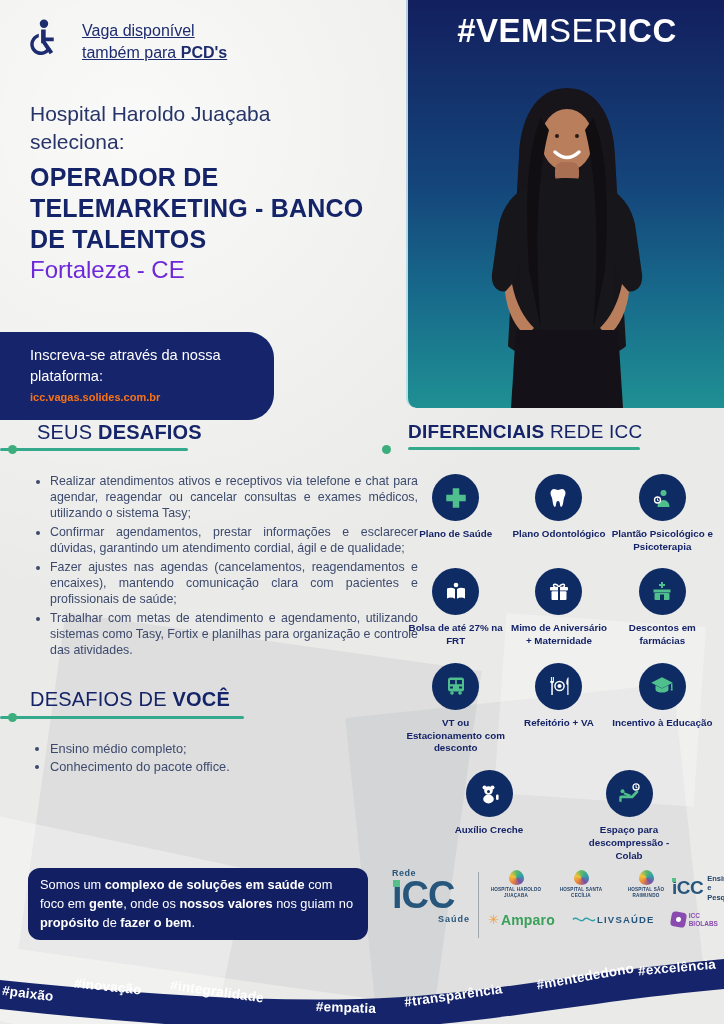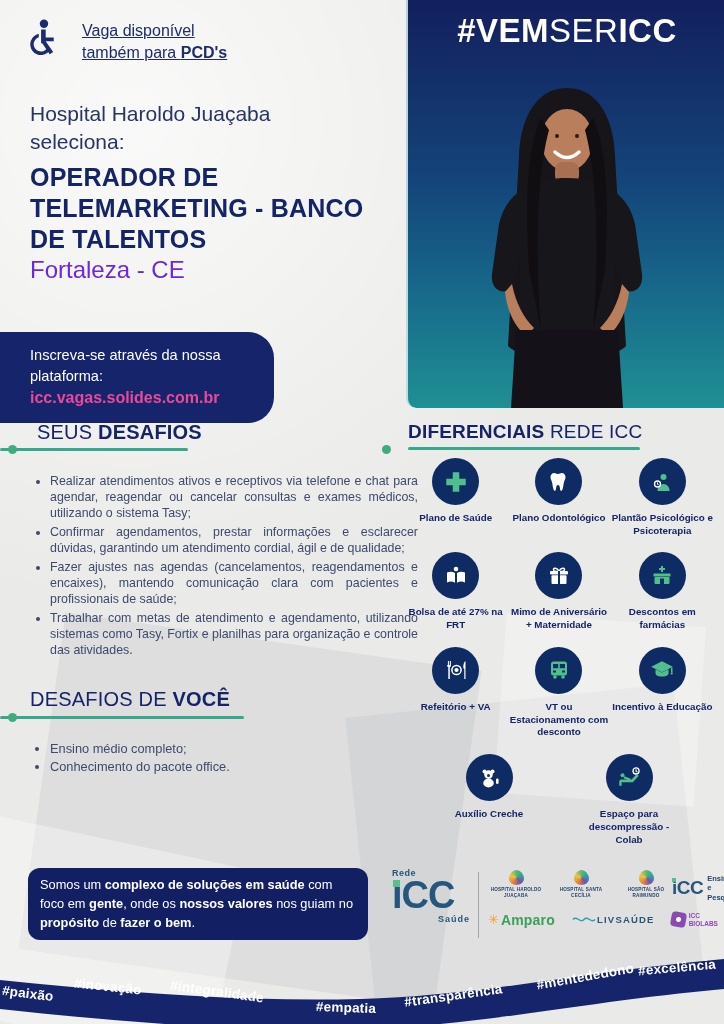--- a/index.html
+++ b/index.html
@@ -28,35 +28,35 @@
   .pcd{position:absolute;left:20px;top:16px;display:flex;gap:16px;align-items:flex-start;}
   .pcd-text{font-size:16px;line-height:1.35;color:#1d2c6e;padding-top:4px;text-decoration:underline;}
   .pcd-text .b{font-weight:700;}
   .intro{position:absolute;left:30px;top:100px;width:300px;font-size:21px;line-height:1.32;color:#273467;}
   .job-title{position:absolute;left:30px;top:162px;width:340px;font-size:25px;line-height:1.24;
         font-weight:800;color:#152468;letter-spacing:.2px;}
   .location{position:absolute;left:30px;top:256px;font-size:24px;color:#6d28d9;}
 
   .apply{position:absolute;left:0;top:332px;width:226px;background:#16246b;color:#fff;
         padding:13px 18px 13px 30px;border-radius:0 26px 26px 0;font-size:14.6px;line-height:1.42;}
-  .apply .url{font-weight:700;font-size:16px;display:inline-block;margin-top:1px;color:#ec4899;text-decoration:none;}
+  .apply .url{font-weight:700;font-size:11px;display:inline-block;margin-top:1px;color:#f97316;text-decoration:none;}
 
   
   .h-sec{position:absolute;font-size:20px;color:#152468;letter-spacing:.2px;}
   .h-sec .b{font-weight:800;}
   .rule{position:absolute;height:3px;background:#35a98c;border-radius:2px;}
   .dot{position:absolute;width:9px;height:9px;border-radius:50%;background:#3cae7e;}
 
   
   ul.blist{position:absolute;margin:12px;padding:0 0 0 16px;color:#3d4a6d;}
   ul.blist li{font-size:12.4px;line-height:16px;text-align:justify;margin-bottom:3px;}
   ul.blist.simple li{text-align:left;margin-bottom:2px;font-size:12.8px;line-height:16px;}
 
   
-  .benefits{position:absolute;left:404px;top:458px;width:310px;}
+  .benefits{position:absolute;left:404px;top:474px;width:310px;}
   .bgrid{display:grid;grid-template-columns:repeat(3,1fr);row-gap:15px;}
   .brow-last{display:flex;justify-content:center;gap:40px;margin-top:15px;}
   .bcell{display:flex;flex-direction:column;align-items:center;width:100%;}
   .brow-last .bcell{width:100px;}
   .bcircle{width:47px;height:47px;border-radius:50%;background:#0f2b63;display:flex;
         align-items:center;justify-content:center;flex-shrink:0;}
   .blabel{margin-top:7px;font-size:9.8px;font-weight:700;color:#152468;text-align:center;line-height:1.3;}
 
   
   .mission{position:absolute;left:28px;top:868px;width:316px;background:#131f63;color:#fff;
@@ -239,41 +239,41 @@
               <rect x="4.5" y="13" width="15" height="7" rx="1" fill="#4fc08d"></rect>
               <rect x="10" y="14.5" width="4" height="5.5" fill="#0f2b63"></rect>
             </svg>
         </div>
         <div class="blabel">Descontos em farmácias</div>
       </div>
 
       <div class="bcell">
         <div class="bcircle">
           <svg width="24" height="24" viewBox="0 0 24 24">
-              <path d="M3.2 3v4.6c0 1 .5 1.6 1.1 1.7V21h1.5V9.3c.6-.1 1.1-.7 1.1-1.7V3H5.8v4H5V3h-.9v4h-.8V3z" fill="#fff"></path>
-              <circle cx="12.5" cy="12" r="4.6" fill="none" stroke="#fff" stroke-width="1.5"></circle>
-              <circle cx="12.5" cy="12" r="2.1" fill="#fff"></circle>
-              <path d="M21.5 3c-1.6 1-2.2 4-2.2 6 0 1.2.5 1.8 1 2V21h1.2z" fill="#fff"></path>
-            </svg>
-        </div>
-        <div class="blabel">Refeitório + VA</div>
-      </div>
-      <div class="bcell">
-        <div class="bcircle">
-          <svg width="24" height="24" viewBox="0 0 24 24">
               <rect x="4" y="3.5" width="16" height="14" rx="2.5" fill="#4fc08d"></rect>
               <rect x="6" y="6" width="5.2" height="4.2" fill="#0f2b63"></rect>
               <rect x="12.8" y="6" width="5.2" height="4.2" fill="#0f2b63"></rect>
               <rect x="6" y="12.5" width="3" height="2" fill="#0f2b63"></rect>
               <rect x="15" y="12.5" width="3" height="2" fill="#0f2b63"></rect>
               <circle cx="8" cy="19" r="1.8" fill="#4fc08d"></circle>
               <circle cx="16" cy="19" r="1.8" fill="#4fc08d"></circle>
             </svg>
         </div>
         <div class="blabel">VT ou Estacionamento com desconto</div>
+      </div>
+      <div class="bcell">
+        <div class="bcircle">
+          <svg width="24" height="24" viewBox="0 0 24 24">
+              <path d="M3.2 3v4.6c0 1 .5 1.6 1.1 1.7V21h1.5V9.3c.6-.1 1.1-.7 1.1-1.7V3H5.8v4H5V3h-.9v4h-.8V3z" fill="#fff"></path>
+              <circle cx="12.5" cy="12" r="4.6" fill="none" stroke="#fff" stroke-width="1.5"></circle>
+              <circle cx="12.5" cy="12" r="2.1" fill="#fff"></circle>
+              <path d="M21.5 3c-1.6 1-2.2 4-2.2 6 0 1.2.5 1.8 1 2V21h1.2z" fill="#fff"></path>
+            </svg>
+        </div>
+        <div class="blabel">Refeitório + VA</div>
       </div>
       <div class="bcell">
         <div class="bcircle">
           <svg width="26" height="26" viewBox="0 0 24 24">
               <path d="M12 4 22 9l-10 5L2 9z" fill="#4fc08d"></path>
               <path d="M6 11.3v3.9c0 1.5 2.7 2.9 6 2.9s6-1.4 6-2.9v-3.9l-6 3z" fill="#4fc08d"></path>
               <path d="M21 9.8v4.6" stroke="#4fc08d" stroke-width="1.4"></path>
               <circle cx="21" cy="15.3" r="1" fill="#4fc08d"></circle>
             </svg>
         </div>

